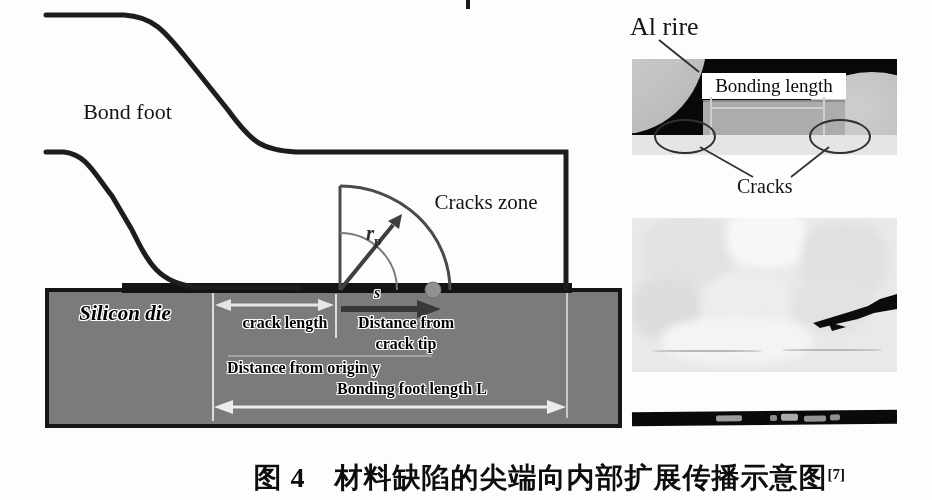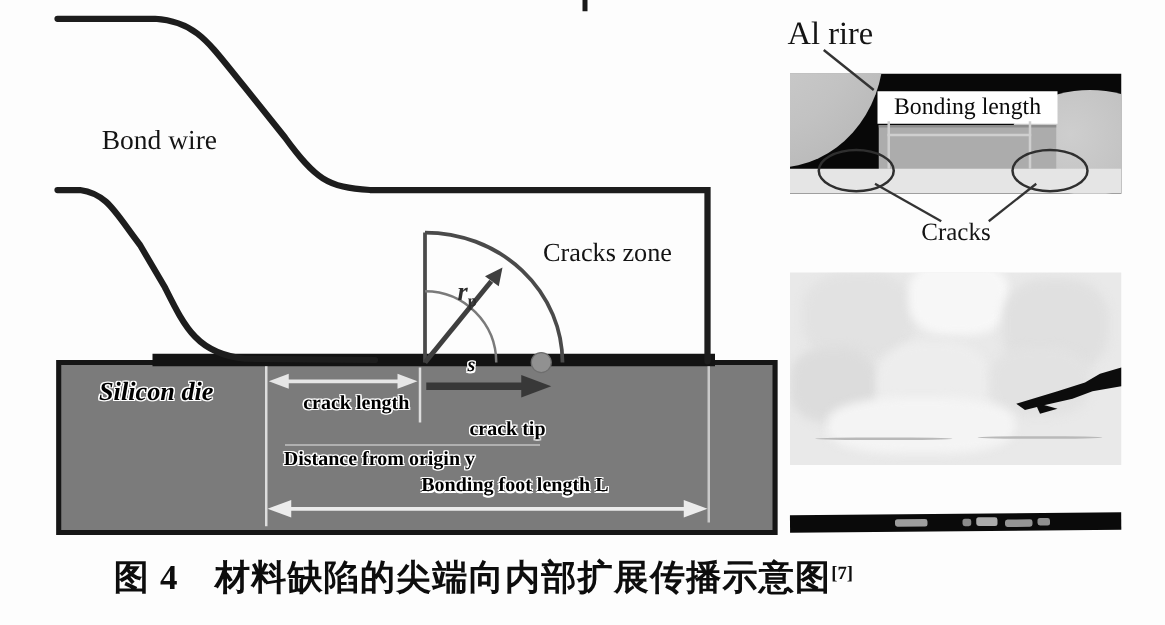--- a/index.html
+++ b/index.html
@@ -63,21 +63,21 @@
   .patch{position:absolute;border-radius:40%;filter:blur(4px);}
   .streak{position:absolute;height:2px;background:#b9b9b9;border-radius:50%;}
 
   
   .sem-bar{position:absolute;left:632px;top:411px;width:265px;height:14px;background:#0a0a0a;
     transform:rotate(-0.5deg);}
   .sem-blob{position:absolute;border-radius:2px;}
 
   
   .caption{
-    position:absolute;left:91px;top:443px;width:754px;text-align:left;
+    position:absolute;left:91px;top:459px;width:754px;text-align:right;
     font-size:28px;font-weight:bold;color:#0d0d0d;letter-spacing:1px;
   }
   .caption sup{font-size:15px;vertical-align:8px;letter-spacing:0;}
 
   .top-mark{position:absolute;left:466px;top:0;width:4px;height:9px;background:#1a1a1a;}
 </style>
 </head>
 <body>
 
 <div class="screen">
@@ -150,27 +150,28 @@
     <polygon points="566,407 547,400 547,414" fill="#ececec"></polygon>
 
     <line x1="659" y1="40" x2="699" y2="72" stroke="#333333" stroke-width="2"></line>
     <line x1="700" y1="147" x2="753" y2="177" stroke="#333333" stroke-width="1.8"></line>
     <line x1="829" y1="147" x2="791" y2="177" stroke="#333333" stroke-width="1.8"></line>
 
     <polygon points="813,323 846,313 868,306 880,299 897,294 897,309 874,313 858,319 836,324 820,328" fill="#0c0c0c"></polygon>
     <polygon points="828,322 846,327 832,331" fill="#0c0c0c"></polygon>
   </svg>
 
-  <div class="lbl lbl-bondwire">Bond wire</div>
+  <div class="lbl lbl-bondwire">Bond foot</div>
   <div class="lbl lbl-plastic">Cracks zone</div>
   <div class="lbl lbl-rp"><span>r</span><span class="sub">p</span></div>
 
   <div class="die-text lbl-die">Silicon die</div>
   <div class="die-text lbl-cracklen">crack length</div>
   <div class="die-text lbl-s">s</div>
+  <div class="die-text lbl-dfct1">Distance from</div>
   <div class="die-text lbl-dfct2">crack tip</div>
   <div class="die-text lbl-origin">Distance from origin y</div>
   <div class="die-text lbl-bfl">Bonding foot length L</div>
 
   <div class="lbl lbl-alwire">Al rire</div>
   <div class="lbl lbl-cracks">Cracks</div>
 
   <div class="caption"><span>图 4　材料缺陷的尖端向内部扩展传播示意图</span><sup>[7]</sup></div>
 
 </div>

